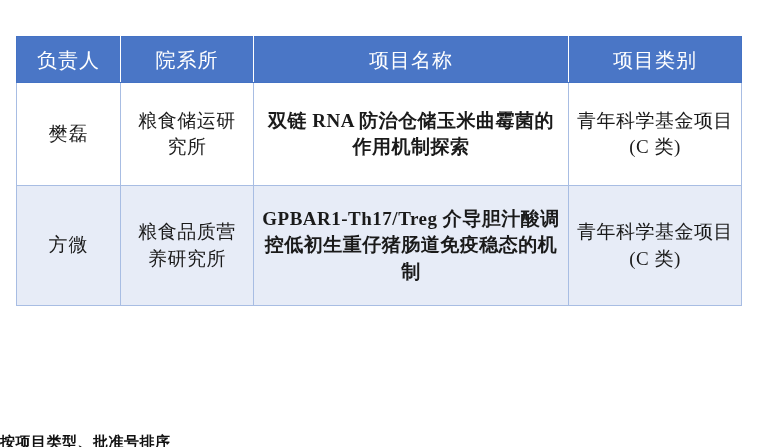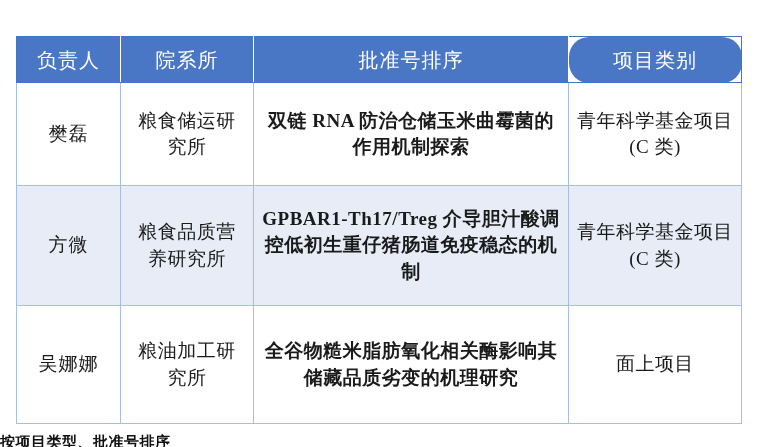--- a/index.html
+++ b/index.html
@@ -45,21 +45,21 @@
     font-size: 20px;
     line-height: 1.2;
     height: 45px;
     padding: 0 4px;
     text-align: center;
     vertical-align: middle;
     border-right: 1px solid #ffffff;
     border-bottom: 1px solid #4472C4;
     letter-spacing: 1px;
   }
-  thead th:last-child { border-right: none; border-radius: 20px; }
+  thead th:last-child { border-right: none; }
 
   tbody td {
     border: 1px solid #A8BDE3;
     text-align: center;
     vertical-align: middle;
     font-size: 19px;
     line-height: 1.38;
     color: #1a1a1a;
     padding: 6px 8px;
   }
@@ -107,42 +107,36 @@
       <colgroup>
         <col class="c-owner">
         <col class="c-dept">
         <col class="c-title">
         <col class="c-cat">
       </colgroup>
       <thead>
         <tr>
           <th>负责人</th>
           <th>院系所</th>
-          <th>批准号排序</th>
+          <th>项目名称</th>
           <th>项目类别</th>
         </tr>
       </thead>
       <tbody>
         <tr class="row-odd r1">
           <td class="cell-owner">樊磊</td>
           <td class="cell-dept">粮食储运研究所</td>
           <td class="cell-title">双链 RNA 防治仓储玉米曲霉菌的作用机制探索</td>
           <td class="cell-cat">青年科学基金项目 (C 类)</td>
         </tr>
         <tr class="row-even r2">
           <td class="cell-owner">方微</td>
           <td class="cell-dept">粮食品质营养研究所</td>
           <td class="cell-title">GPBAR1-Th17/Treg 介导胆汁酸调控低初生重仔猪肠道免疫稳态的机制</td>
           <td class="cell-cat">青年科学基金项目 (C 类)</td>
         </tr>
-        <tr class="row-odd r3">
-          <td class="cell-owner">吴娜娜</td>
-          <td class="cell-dept">粮油加工研究所</td>
-          <td class="cell-title">全谷物糙米脂肪氧化相关酶影响其储藏品质劣变的机理研究</td>
-          <td class="cell-cat">面上项目</td>
-        </tr>
       </tbody>
     </table>
   </div>
 
   <div class="caption">按项目类型、批准号排序</div>
 
 </div>
 
 </body></html>

